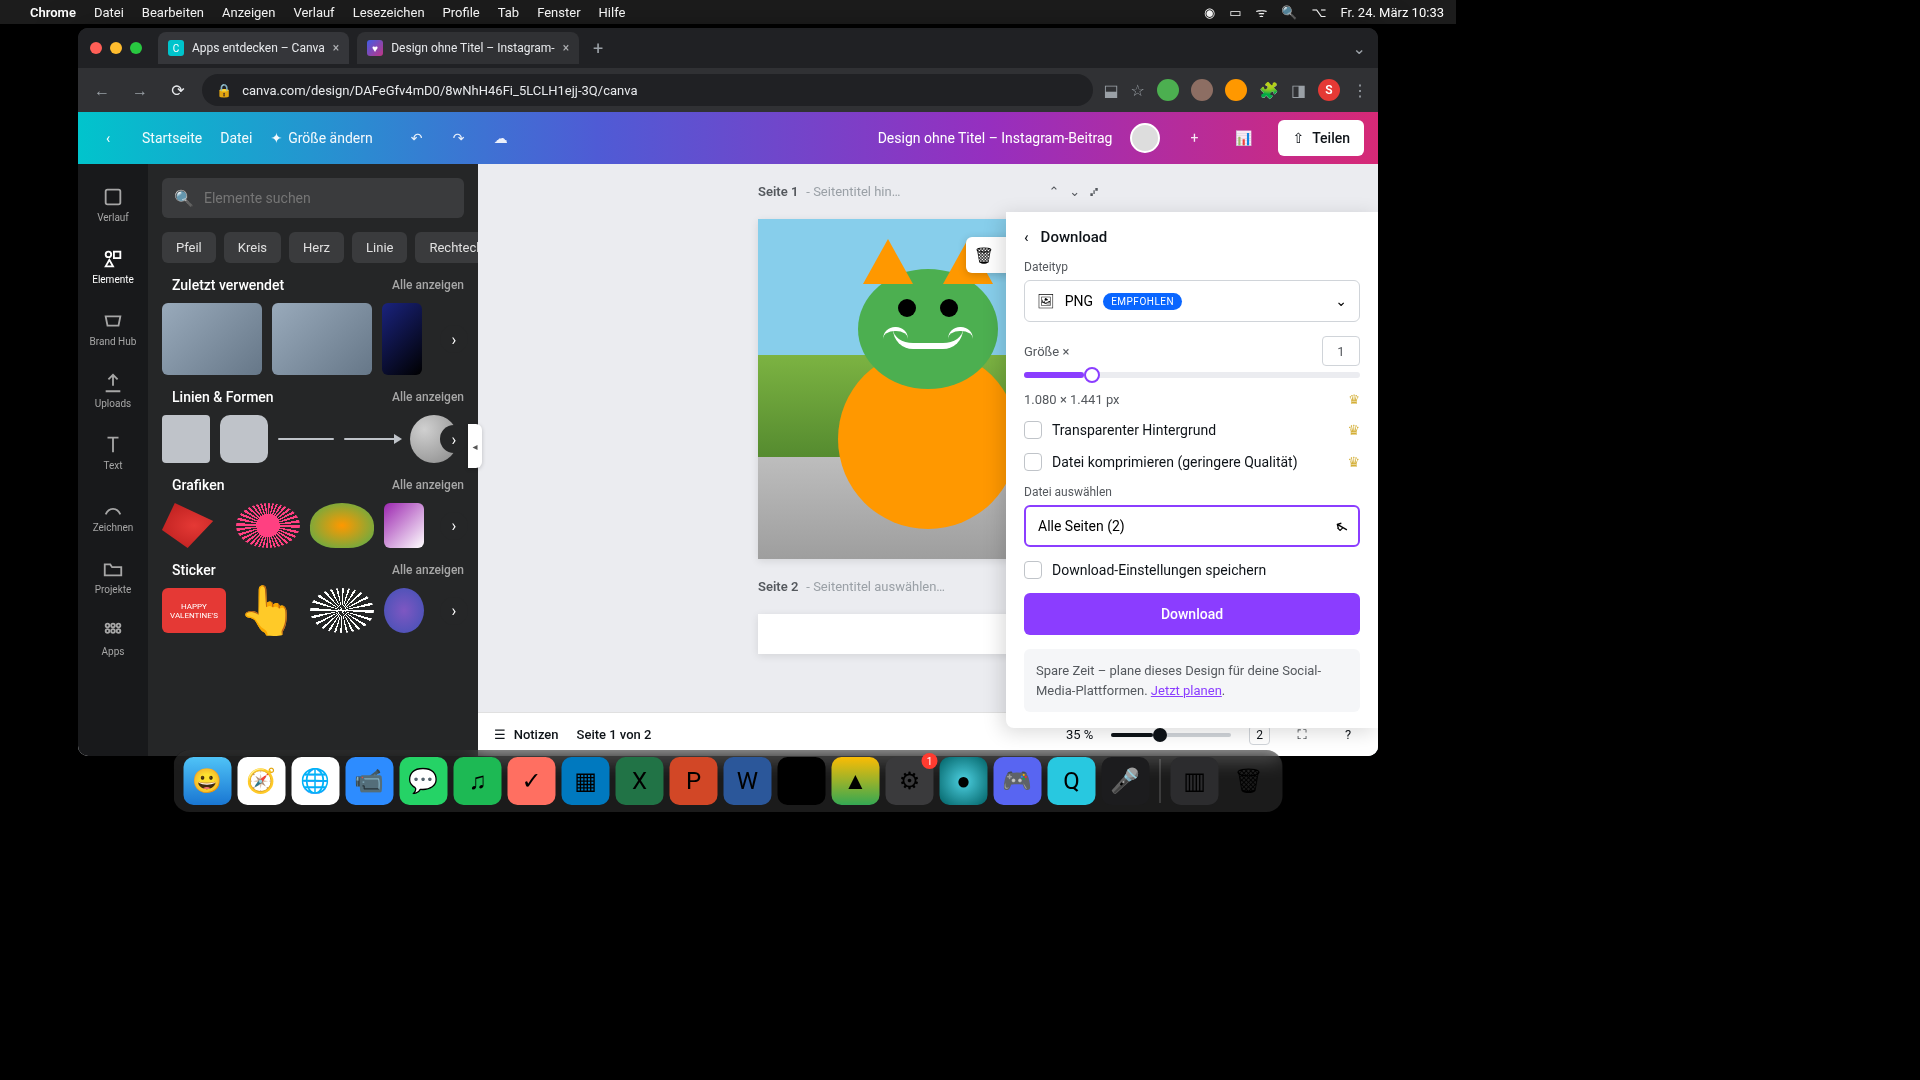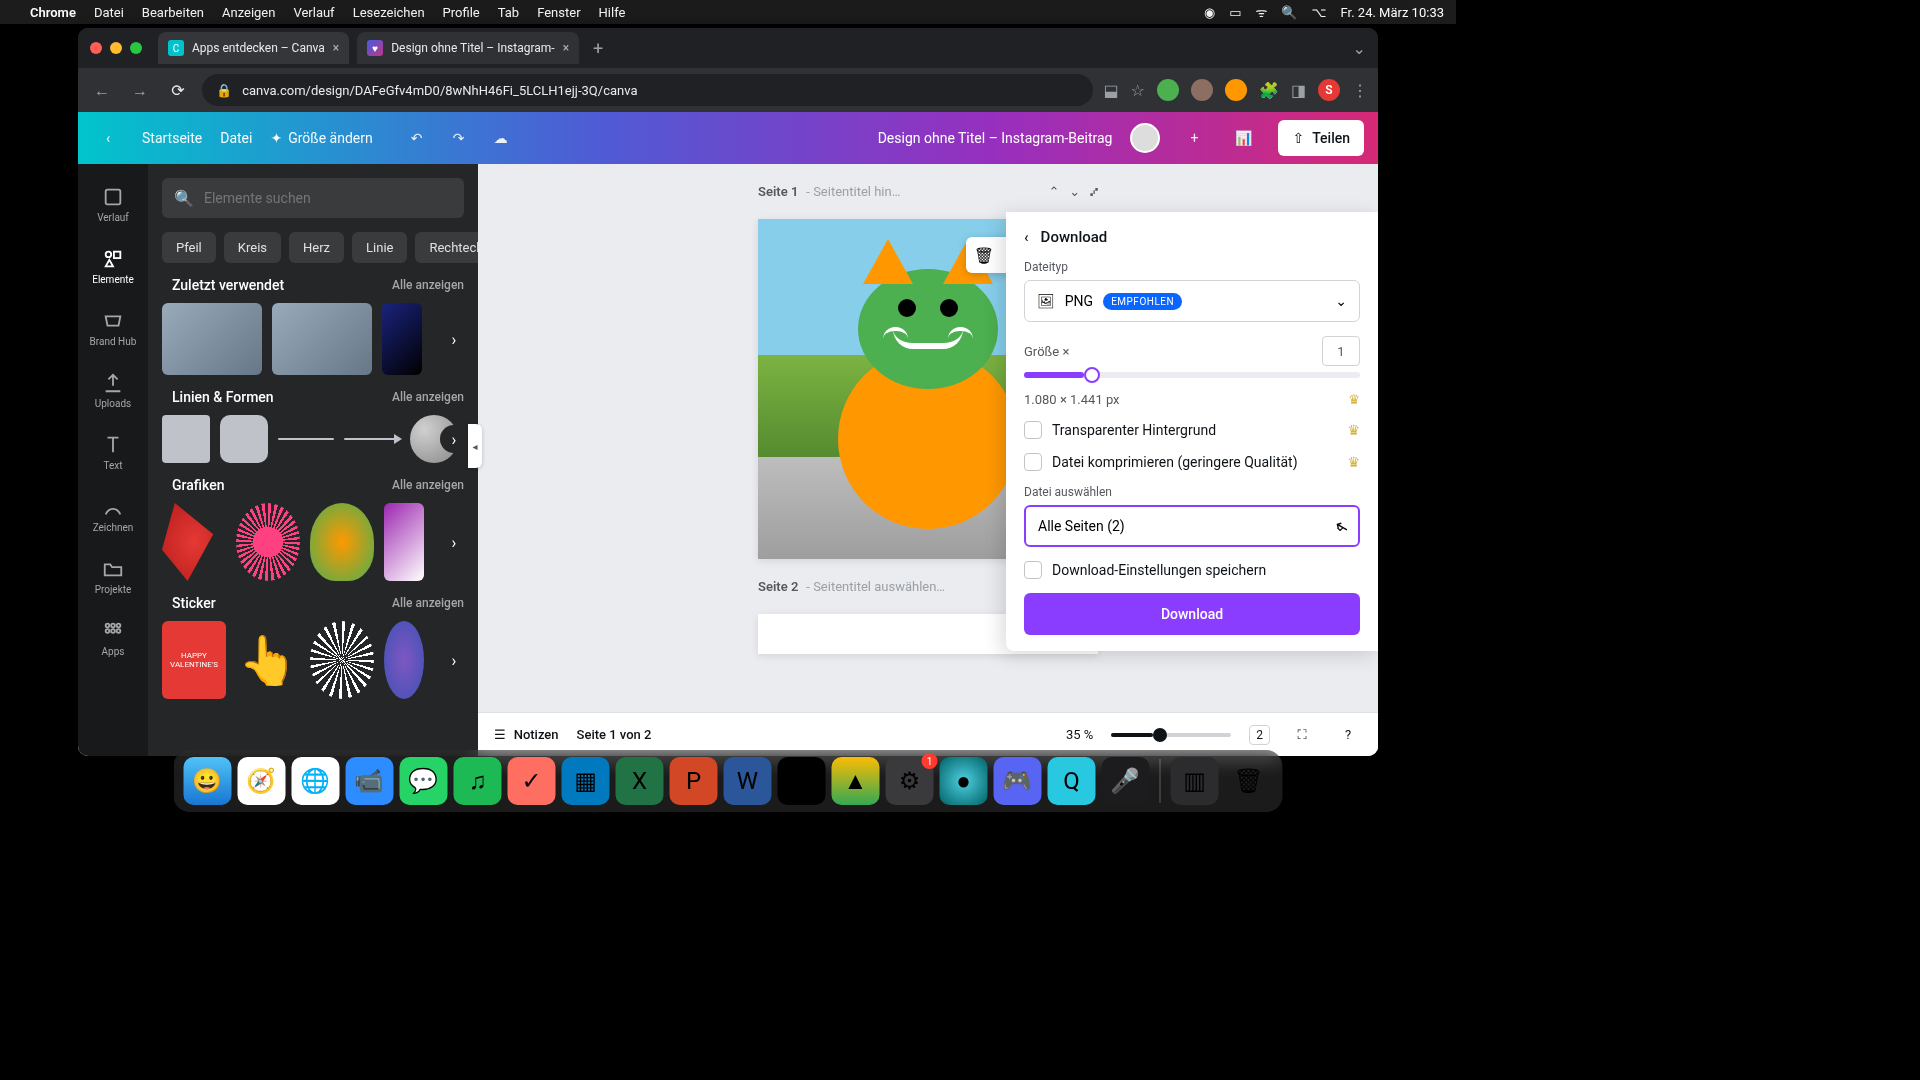--- a/index.html
+++ b/index.html
@@ -60,21 +60,21 @@
 .section { display: flex; flex-direction: column; gap: 10px; }
 .section-head { display: flex; justify-content: space-between; align-items: center; color: #fff; font-size: 14px; font-weight: 500; margin-left: 10px; }
 .section-head a { color: #a6a6a6; font-size: 12px; cursor: pointer; }
 .thumbs { display: flex; gap: 10px; align-items: center; position: relative; }
 .thumb { background: #555; border-radius: 6px; cursor: pointer; }
 .thumb.recent { width: 100px; height: 72px; background: linear-gradient(135deg,#9ab,#678); }
 .thumb.shape { width: 48px; height: 48px; background: #bfc3c9; }
 .thumb.line { width: 56px; height: 2px; background: #bfc3c9; position: relative; }
 .thumb.arrow::after { content:""; position:absolute; right:-2px; top:-4px; border-left:8px solid #bfc3c9; border-top:5px solid transparent; border-bottom:5px solid transparent; }
 .thumb.circle { width: 48px; height: 48px; border-radius: 50%; background: radial-gradient(circle at 30% 30%, #d0d0d0, #888); }
-.thumb.gfx { width: 64px; height: 78px; }
+.thumb.gfx { width: 64px; height: 45px; }
 .row-next { position: absolute; right: -4px; top: 50%; transform: translateY(-50%); color: #fff; background: #252627; width: 28px; height: 28px; border-radius: 50%; display: flex; align-items: center; justify-content: center; cursor: pointer; }
 
 
 .canvas-area { flex: 1; display: flex; flex-direction: column; background: #ebecf0; position: relative; }
 .context-bar { height: 48px; background: #fff; border-bottom: 1px solid #e0e0e0; display: flex; align-items: center; padding: 0 16px; gap: 22px; font-size: 14px; color: #0e1318; }
 .context-bar .swatch { width: 30px; height: 30px; border-radius: 4px; background: linear-gradient(135deg,#ff00cc,#3333ff,#00ffcc,#ffcc00); cursor: pointer; }
 .context-bar .cbtn { cursor: pointer; font-weight: 500; }
 .context-bar .icon { width: 22px; height: 22px; display: flex; align-items: center; justify-content: center; cursor: pointer; }
 .context-bar .anim { display: flex; align-items: center; gap: 6px; }
 
@@ -442,20 +442,23 @@
             <div class="pop-select highlight" style="margin-top:6px;position:relative">
               <span>Alle Seiten (2)</span>
               <span class="chev">⌄</span>
             </div>
           </div>
           <div class="check-row">
             <div class="cbox"></div>
             <span>Download-Einstellungen speichern</span>
           </div>
           <div class="dl-btn">Download</div>
+          <div class="promo">
+            <span>Spare Zeit – plane dieses Design für deine Social-Media-Plattformen. </span><a>Jetzt planen</a>.
+          </div>
           <span class="cursor-fake">↖</span>
         </div>
 
         <div class="bottom-bar">
           <div class="notes">
             <span>☰</span>
             <span>Notizen</span>
           </div>
           <span style="font-weight:500">Seite 1 von 2</span>
           <div class="spacer"></div>

